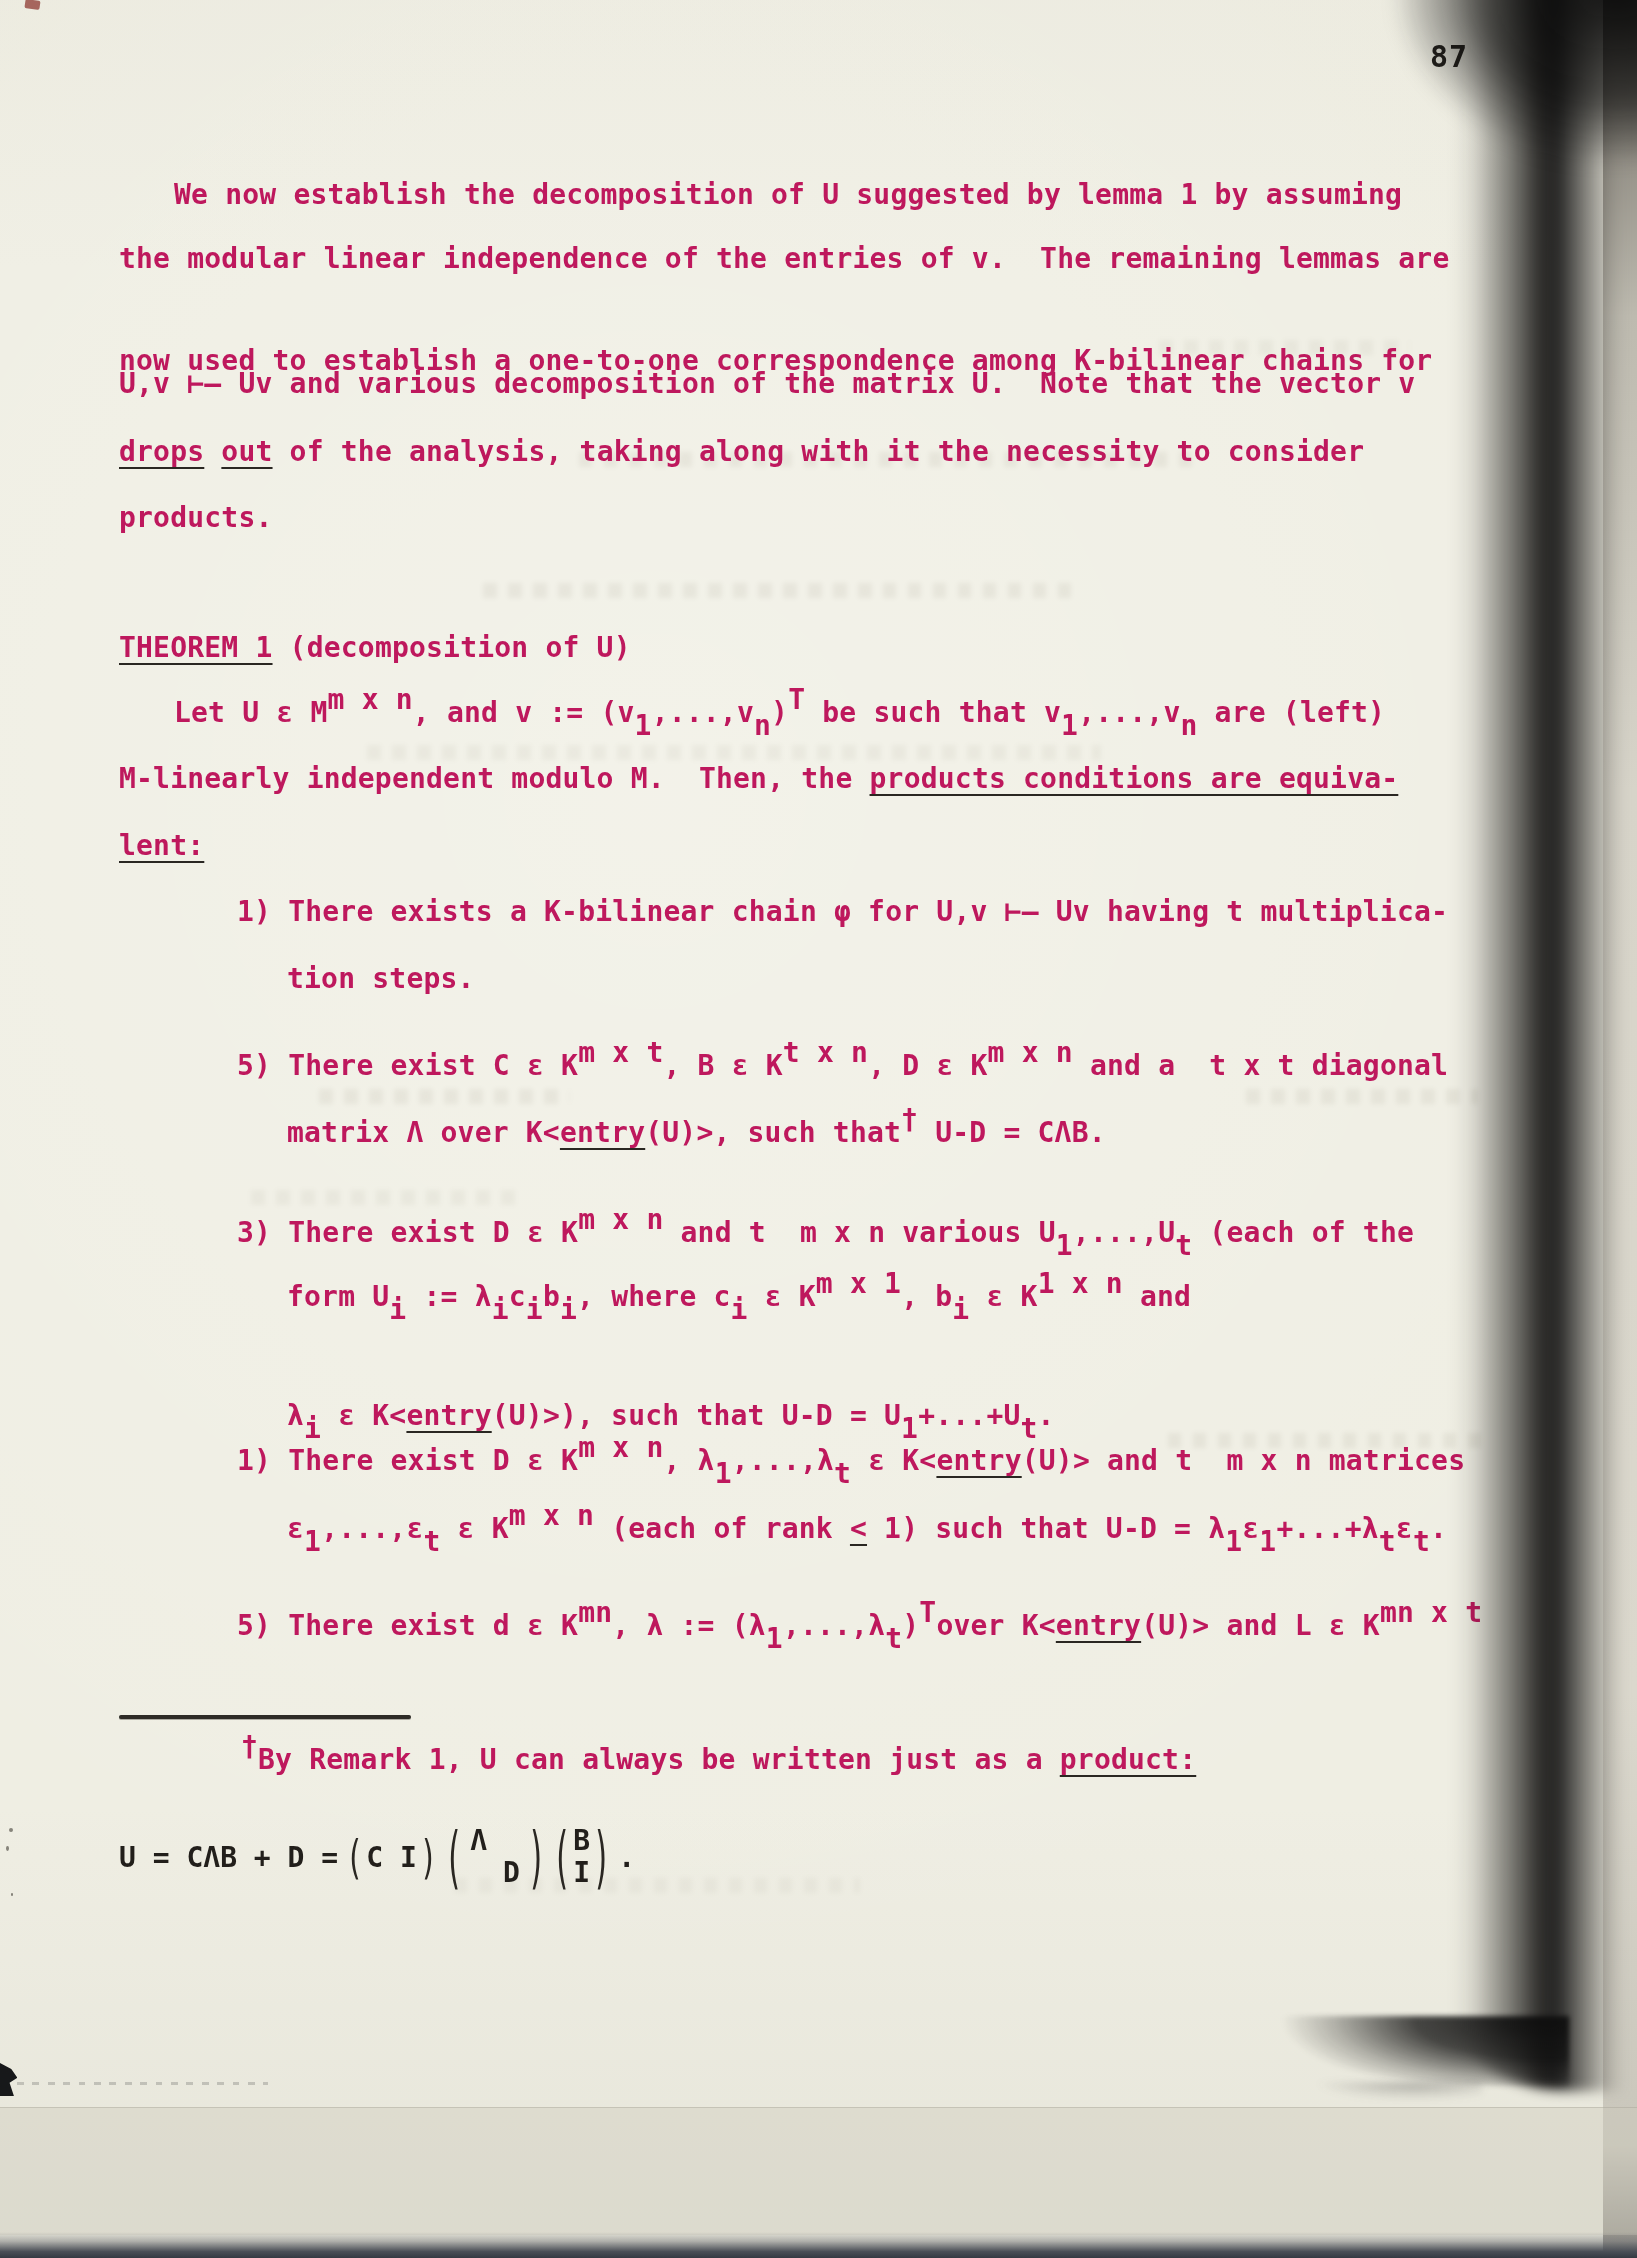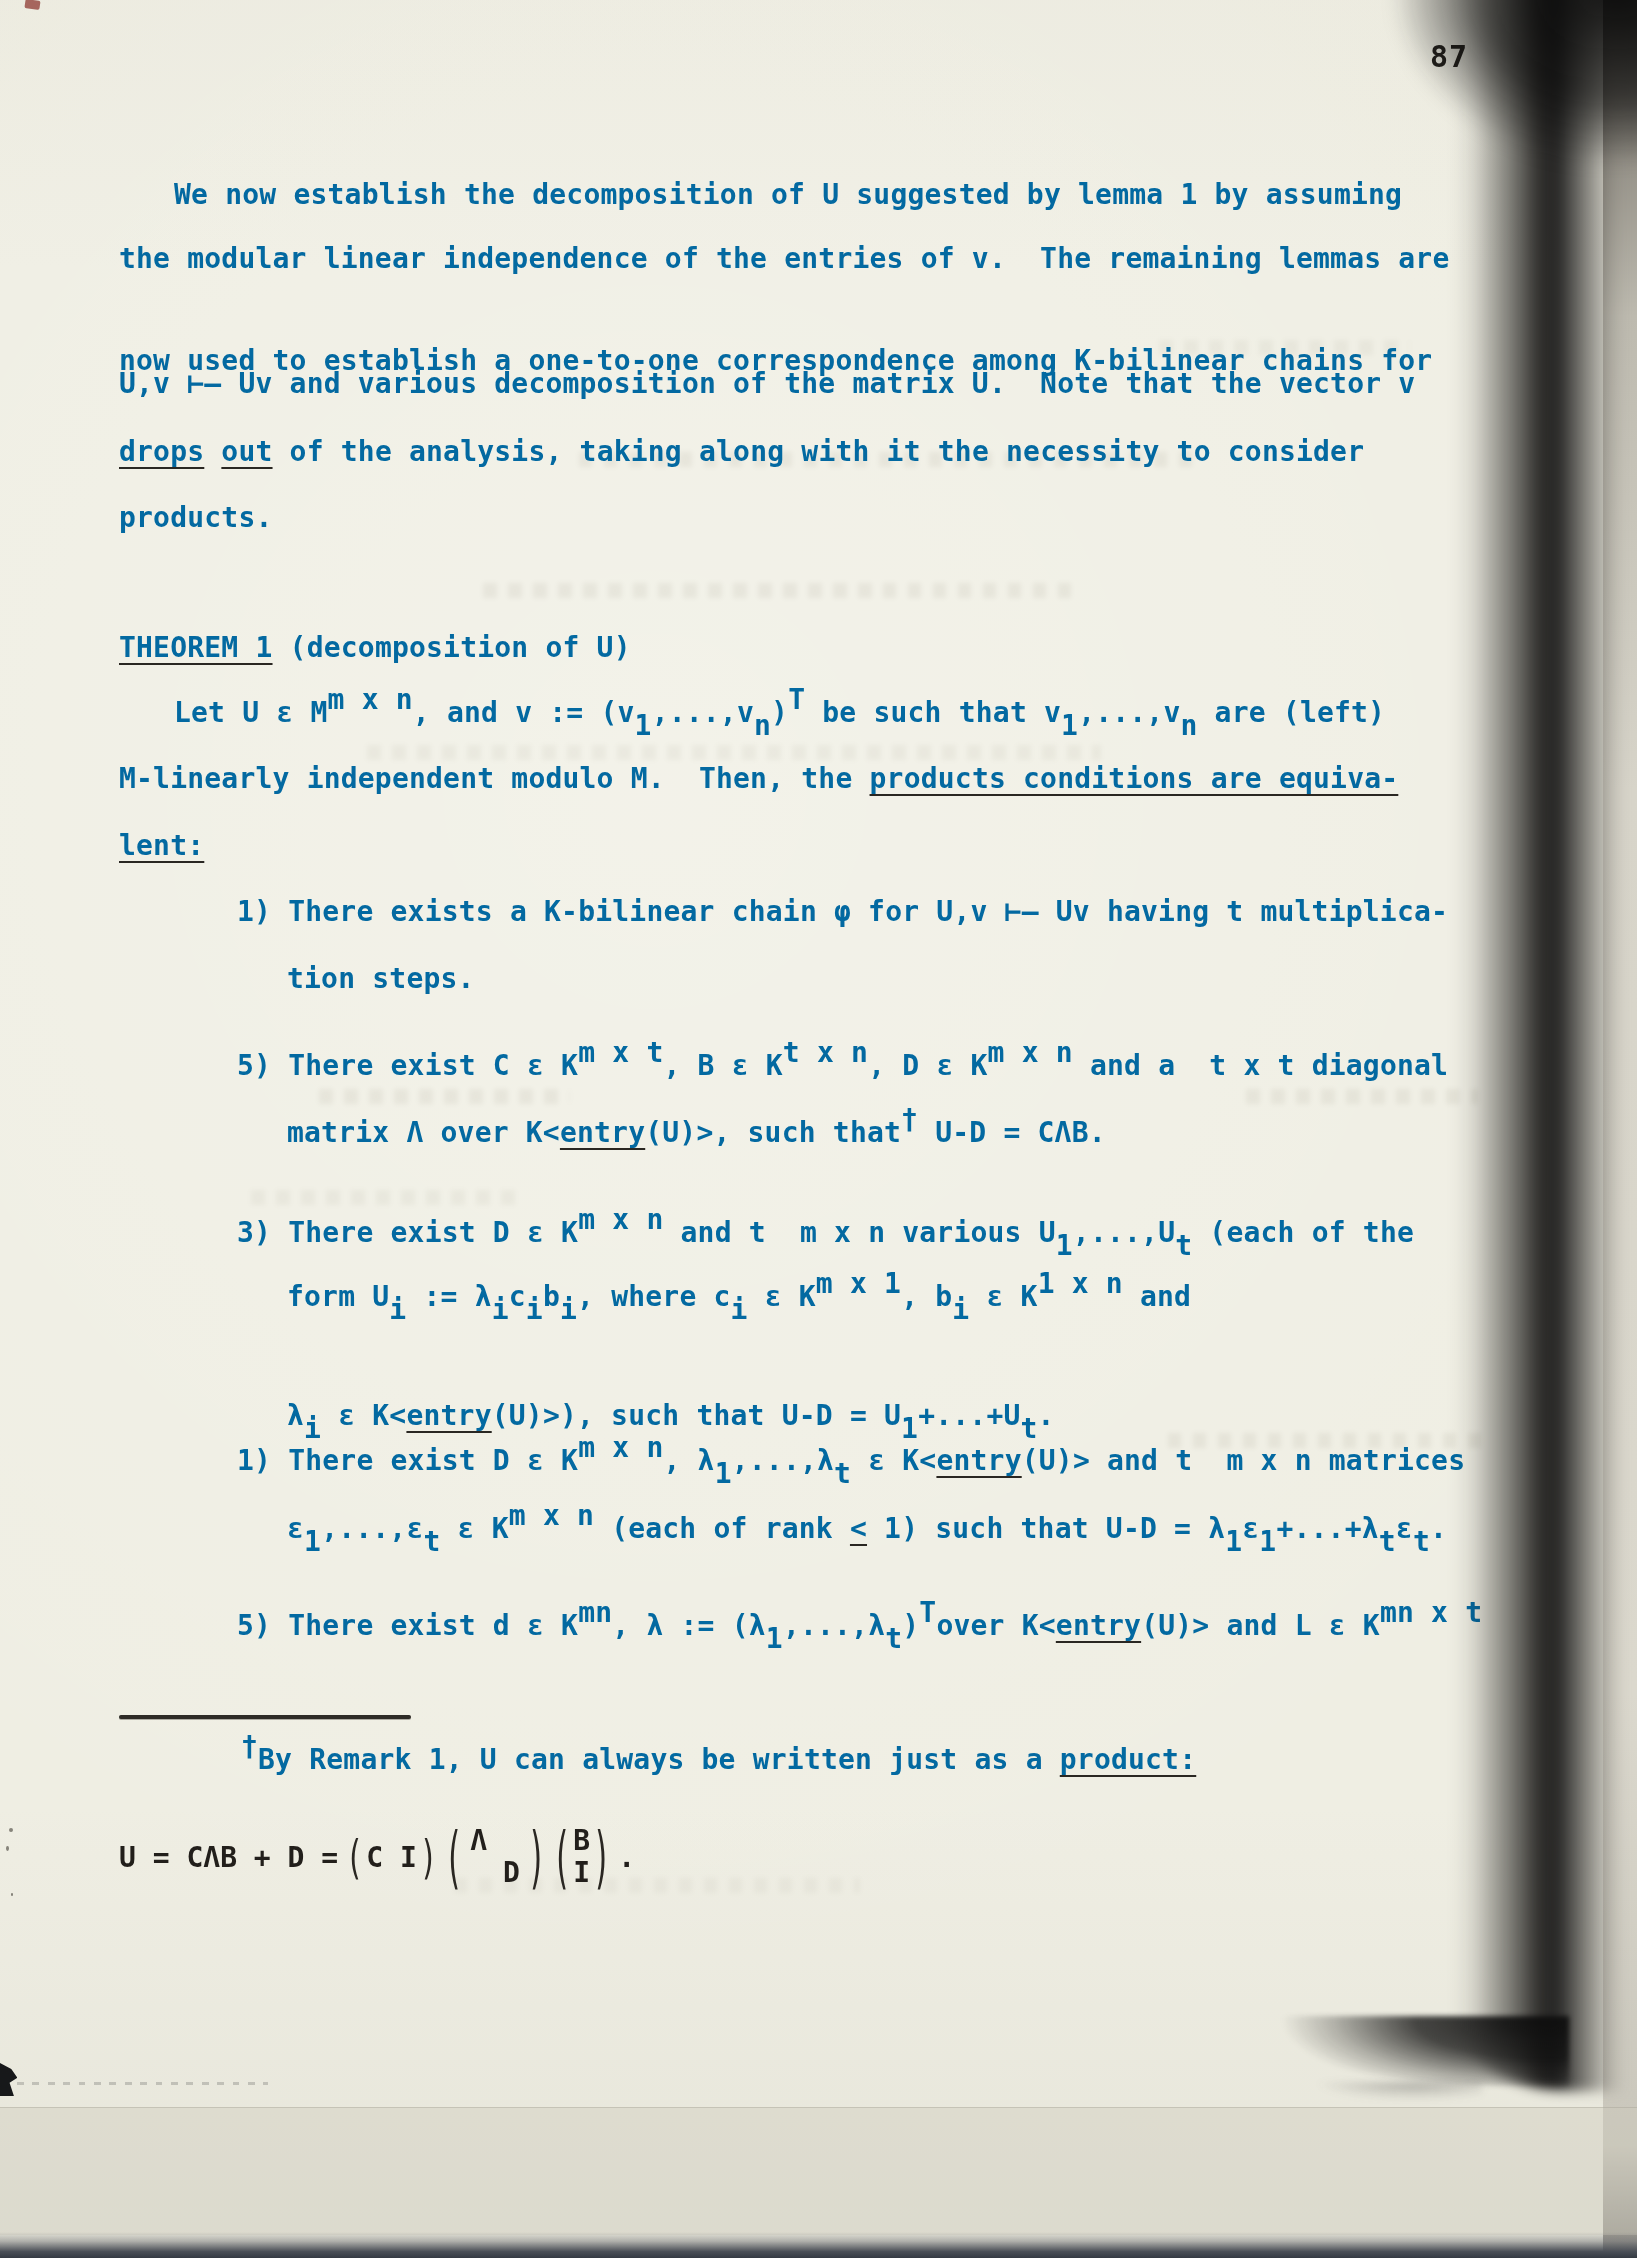--- a/index.html
+++ b/index.html
@@ -10,21 +10,21 @@
   }
   
   .paper-tone {
     position:absolute; inset:0; pointer-events:none;
     background:
       radial-gradient(120% 90% at 40% 35%, rgba(255,255,252,0.25) 0%, rgba(0,0,0,0) 60%),
       linear-gradient(180deg, rgba(210,206,190,0.10) 0%, rgba(210,206,190,0) 12%, rgba(210,206,190,0) 80%, rgba(190,188,175,0.18) 100%);
   }
   .line {
     position:absolute; white-space:pre;
-    font-size:28px; font-weight:bold; color:#0369a1;
+    font-size:28px; font-weight:bold; color:#be185d;
     letter-spacing:0.2px; line-height:1.15;
   }
   .line .u {
     text-decoration:underline;
     text-decoration-thickness:2.4px;
     text-underline-offset:5.8px;
     text-decoration-color:#2a2722;
   }
   .sup { position:relative; top:-13.5px; }
   .sub { position:relative; top:12.6px; }

